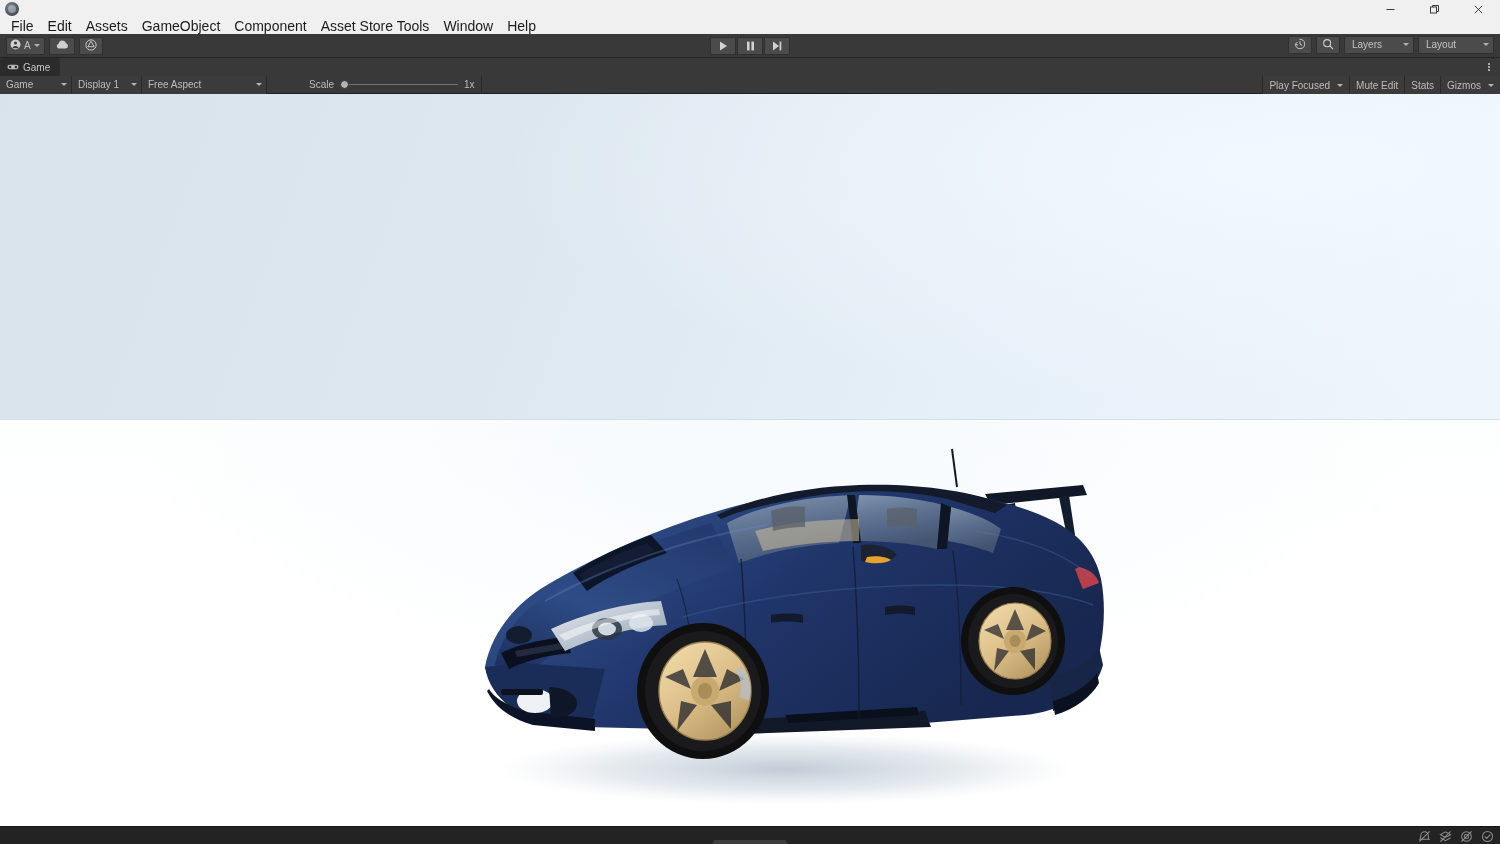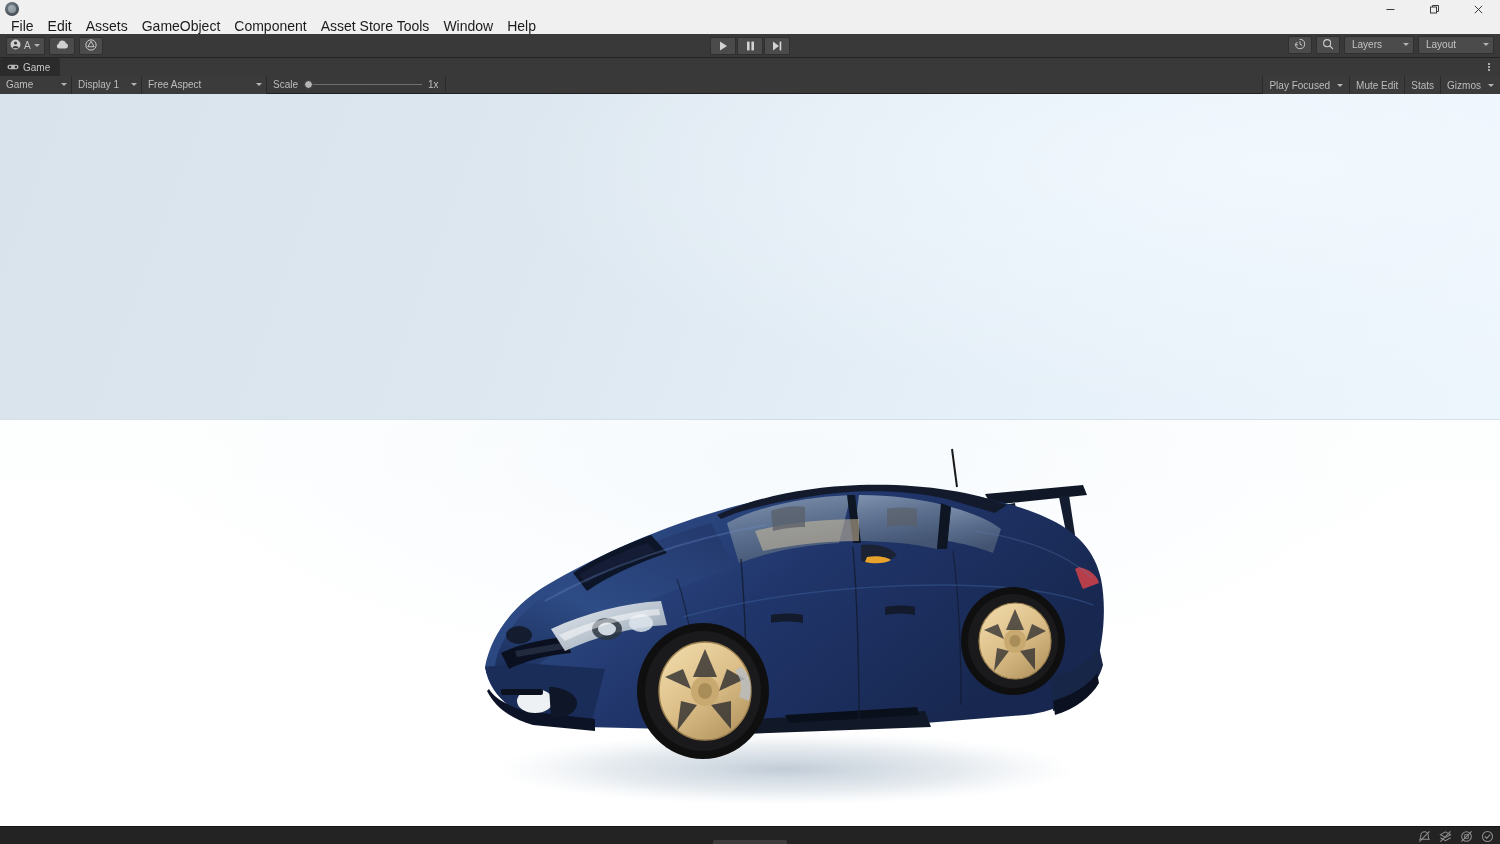--- a/index.html
+++ b/index.html
@@ -107,21 +107,21 @@
     height:18px; background:#3b3b3b; color:#bdbdbd; font-size:10px;
     display:flex; align-items:center; padding:0 4px 0 6px;
     border-right:1px solid #2a2a2a; white-space:nowrap; gap:6px;
   }
   .gsel .caret { margin-left:auto; }
   .gsel-game { width:72px; }
   .gsel-display { width:70px;gap:7px; }
   .gsel-aspect { width:125px; }
   .scalewrap {
     height:18px; display:flex; align-items:center; gap:6px;
-    padding:0 6px; color:#bdbdbd; font-size:10px; border-right:1px solid #2a2a2a;
+    padding:0 6px; color:#bdbdbd; font-size:10px; border-right:1px solid #2a2a2a;margin-left:36px;
   }
   .slider { position:relative; width:118px; height:10px; display:flex; align-items:center; }
   .slider .track { position:absolute; left:0; right:0; height:1px; background:#6f6f6f; }
   .slider .knob {
     position:absolute; left:0; width:9px; height:9px; border-radius:50%;
     background:#b4b4b4; border:1px solid #2f2f2f;
   }
   .gright { position:absolute; right:0; top:0; height:18px; display:flex; align-items:center; }
   .gbtn {
     height:18px; color:#bdbdbd; font-size:10px; padding:0 6px;

